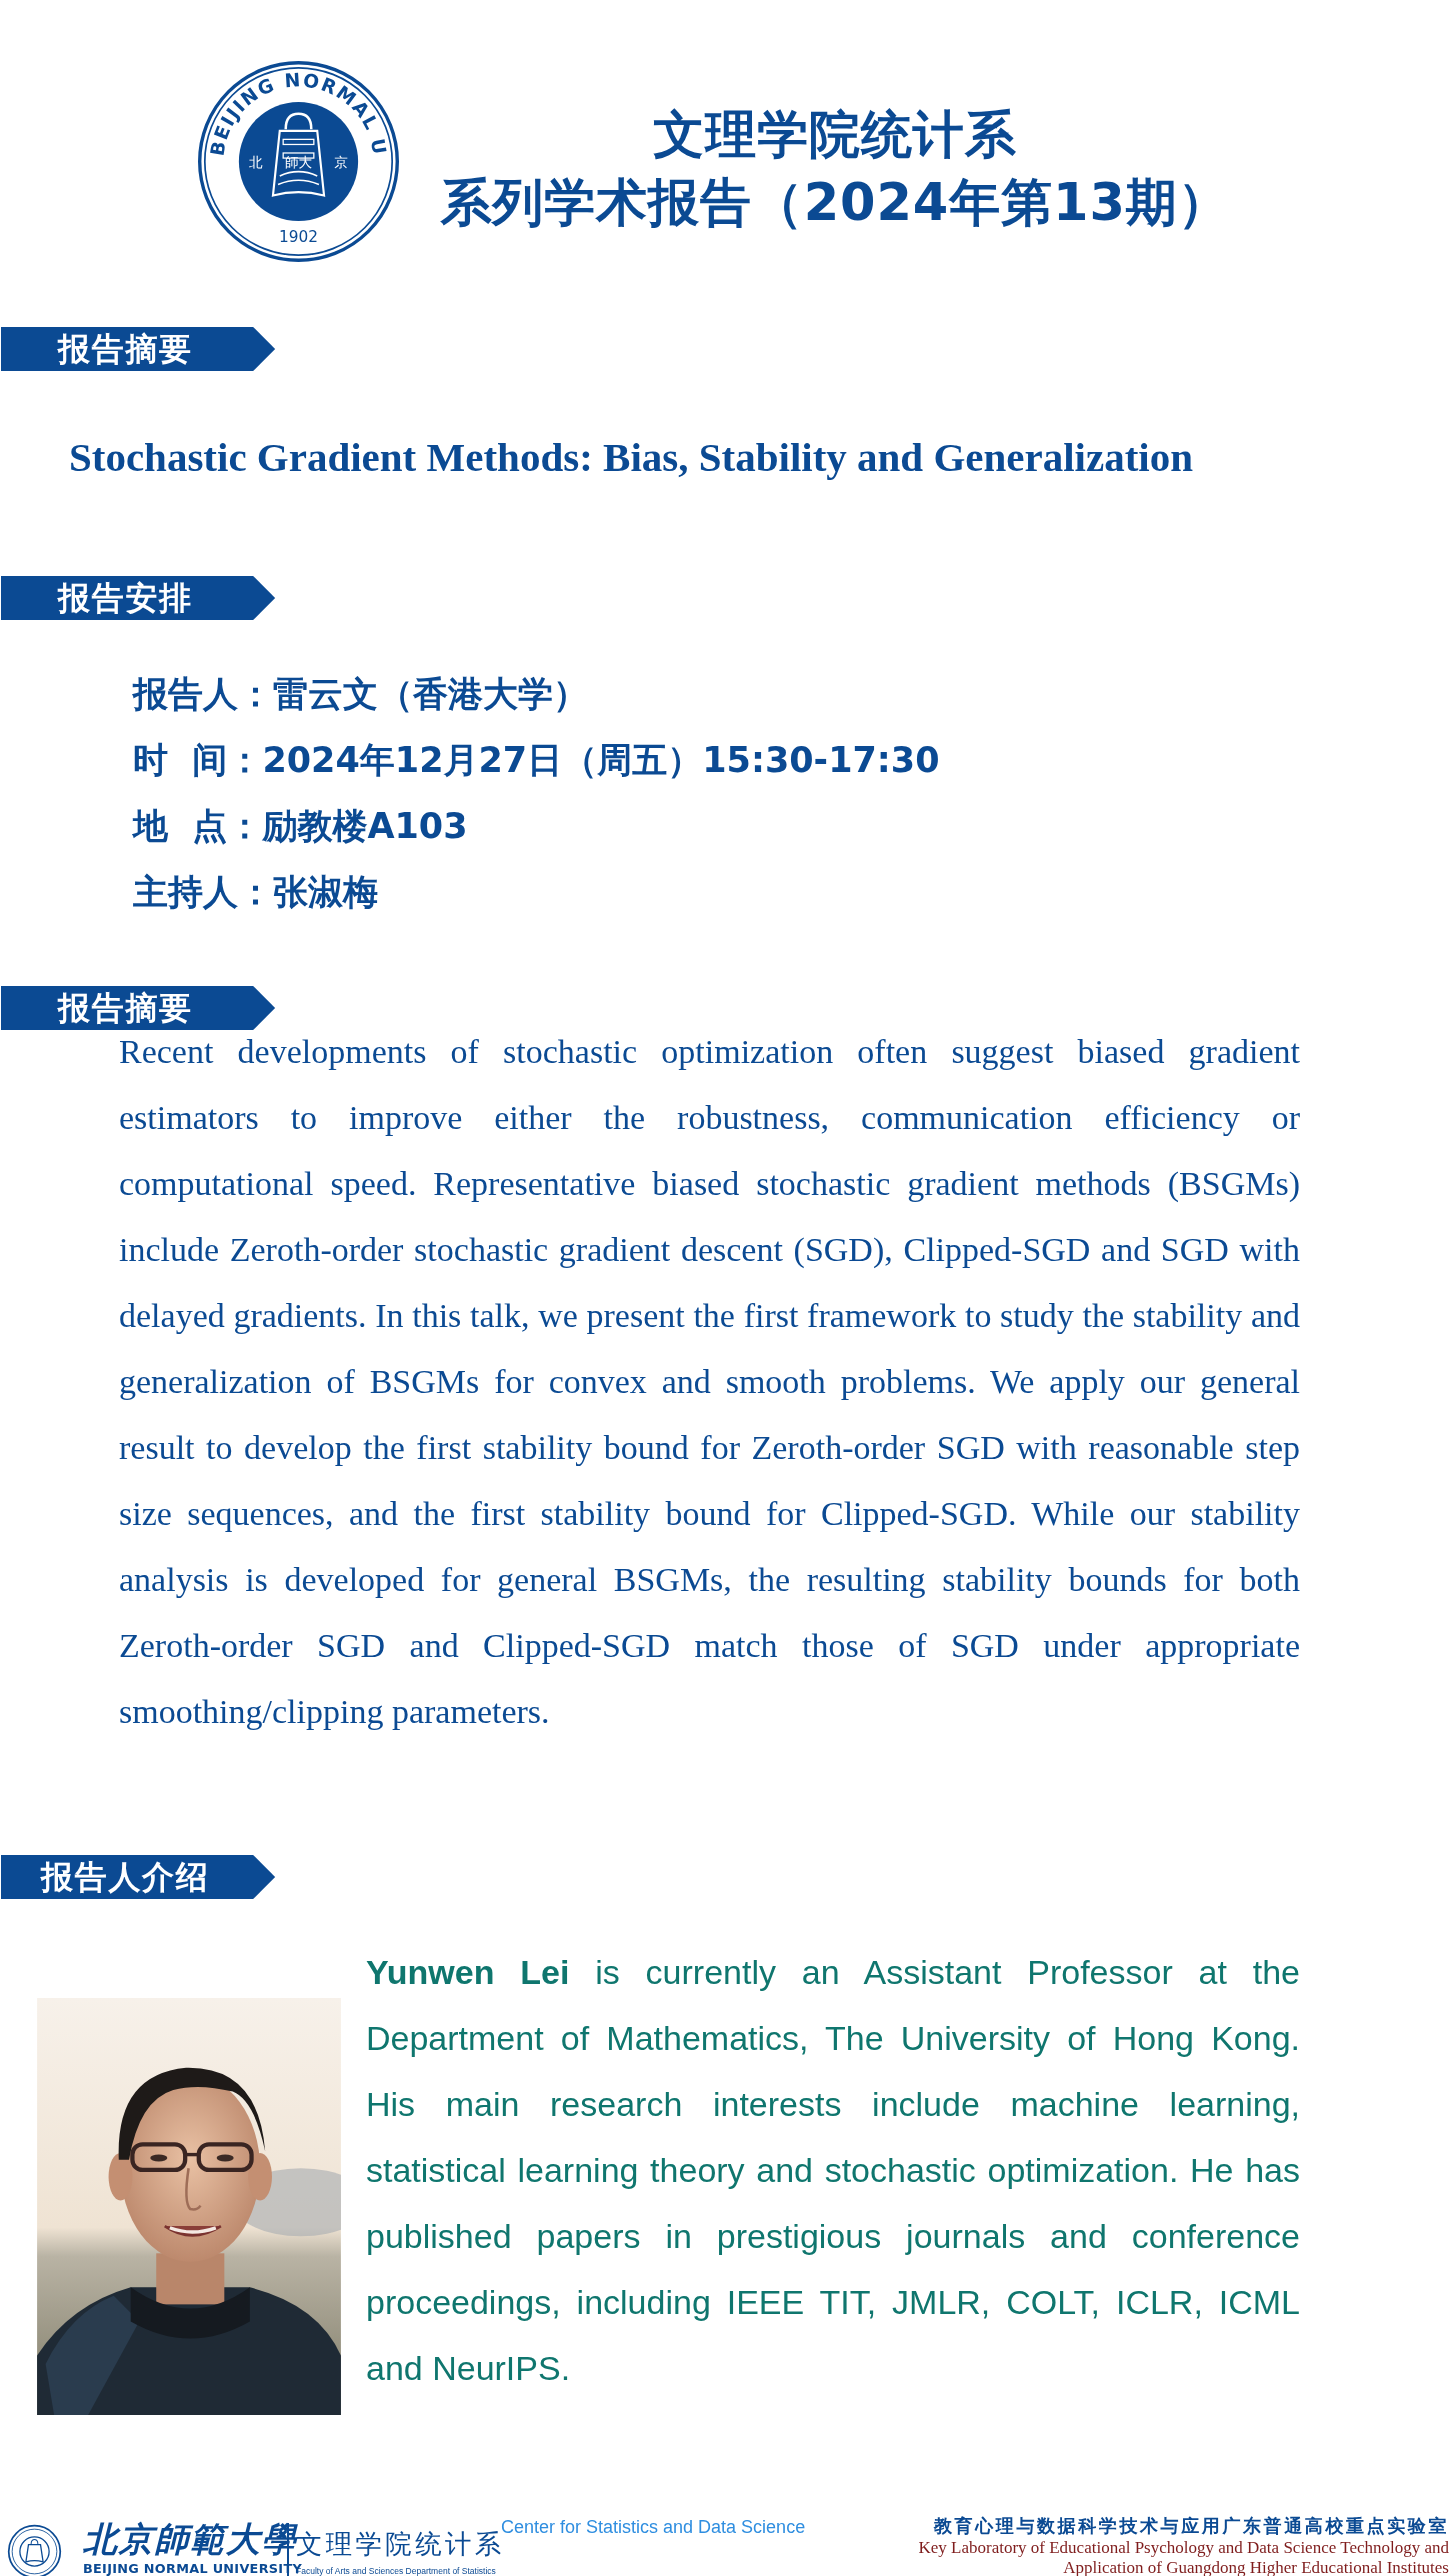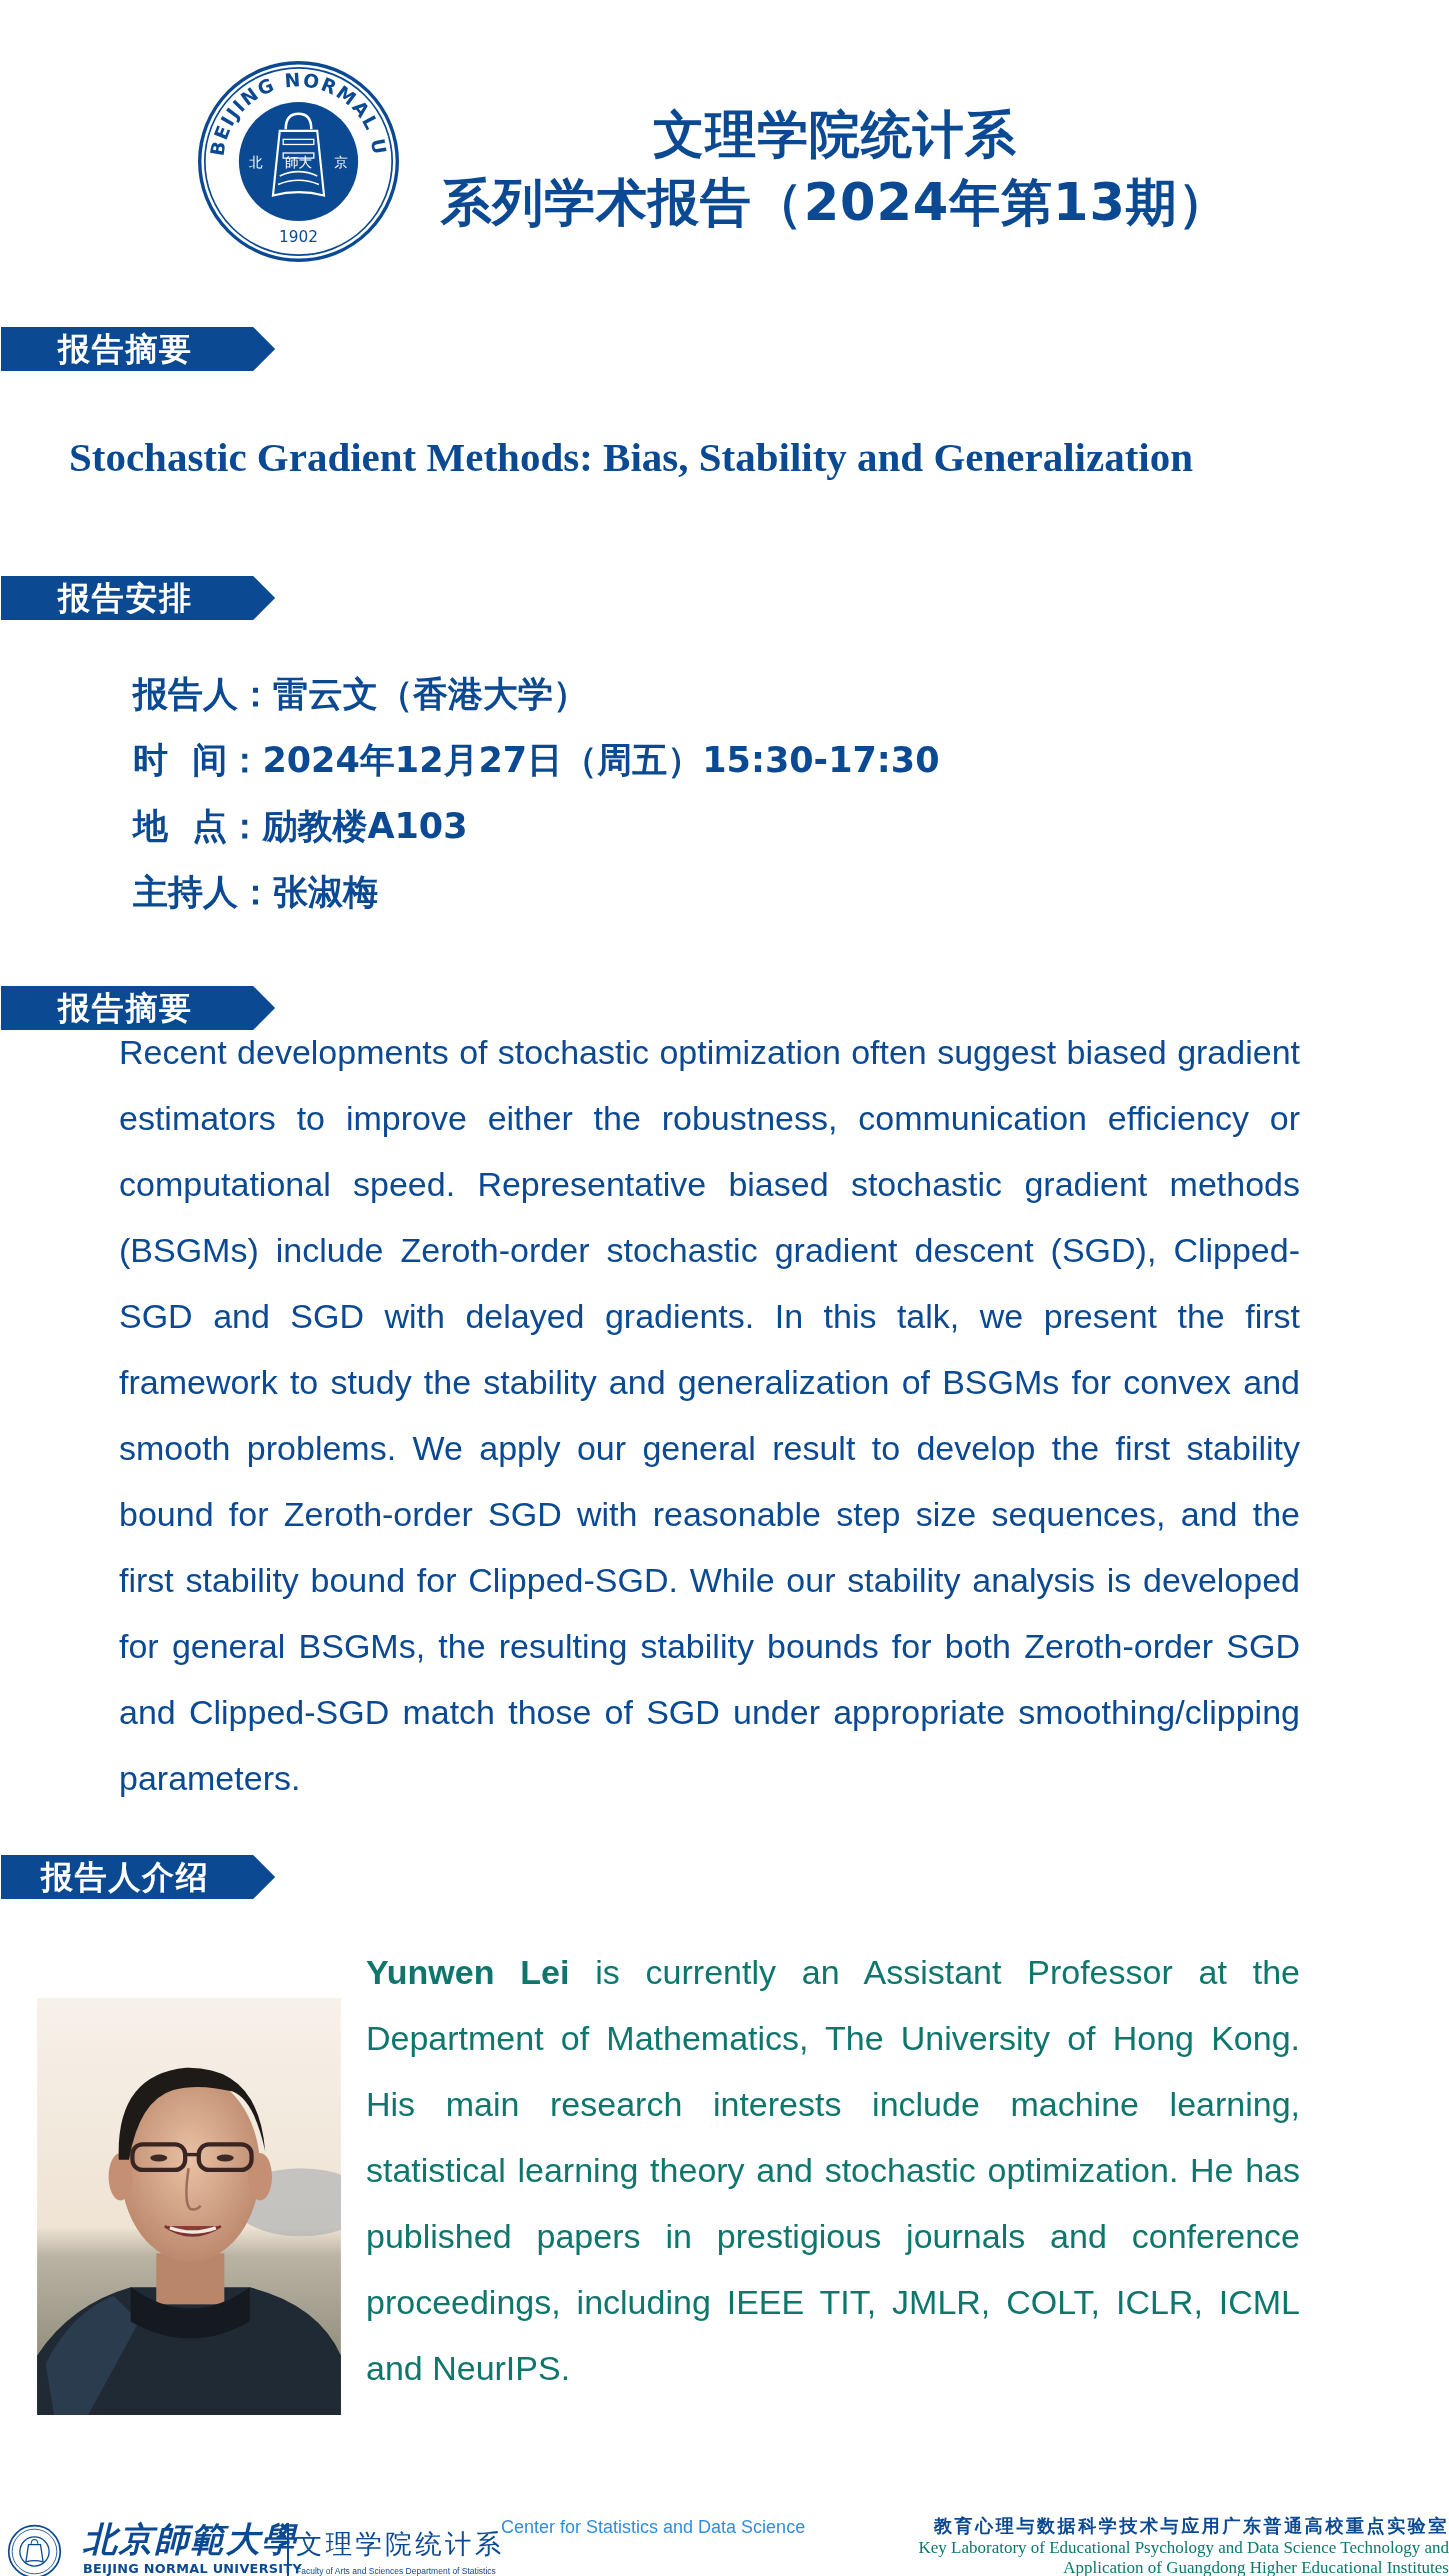--- a/index.html
+++ b/index.html
@@ -18,21 +18,21 @@
 
   
   .talk-title { position: absolute; left: 0; width: 1218px; top: 433px; text-align: center; font-family: "Liberation Serif", serif; font-weight: bold; font-size: 41px; color: #0b4a93; margin-left: 22px; }
 
   
   .arr { position: absolute; left: 133px; top: 661px; }
   .arr-row { height: 66px; line-height: 66px; font-size: 35px; font-weight: bold; color: #0b4a93; white-space: nowrap; }
   .arr-row .lbl { display: inline-block; }
 
   
-  .abstract { position: absolute; left: 119px; top: 1019px; width: 1181px; font-family: Liberation Sans, sans-serif; font-size: 34px; line-height: 66px; text-align: justify; color: #0b4a93; }
+  .abstract { position: absolute; left: 119px; top: 1019px; width: 1181px; font-family: Liberation Serif, serif; font-size: 34px; line-height: 66px; text-align: justify; color: #0b4a93; }
 
   
   .photo { position: absolute; left: 37px; top: 1998px; width: 304px; height: 417px; overflow: hidden; }
   .bio { position: absolute; left: 366px; top: 1939px; width: 934px; font-family: Liberation Sans, sans-serif; font-size: 34px; line-height: 66px; text-align: justify; color: #0f766e; }
   .bio b { font-weight: bold; }
 
   
   .footer { position: absolute; left: 0; top: 2504px; width: 1449px; height: 72px; }
   .f-seal { position: absolute; left: 6.8px; top: 20.4px; width: 55px; height: 55px; }
   .f-bnu { position: absolute; left: 83px; top: 15.3px; }
@@ -40,21 +40,21 @@
   .f-bnu-en { font-family: "DejaVu Sans", sans-serif; font-weight: bold; font-size: 12.8px; color: #0b4a93; line-height: 17px; letter-spacing: 0.3px; }
   .f-div { position: absolute; left: 287px; top: 19px; width: 1.7px; height: 60px; background: #0b4a93; }
   .f-dept { position: absolute; left: 296px; top: 19px; }
   .f-dept-cn { font-family: "DejaVu Serif", serif; font-size: 26.4px; color: #0b4a93; letter-spacing: 3.4px; line-height: 41px; }
   .f-dept-en { font-family: "Liberation Sans", sans-serif; font-size: 8.5px; color: #0b4a93; line-height: 15.3px; }
   .f-center { position: absolute; left: 501px; top: 12px; }
   .f-center-cn { font-family: "DejaVu Serif", serif; font-size: 29px; color: #2f8ee0; letter-spacing: 6px; line-height: 41px; }
   .f-center-en { font-family: "Liberation Sans", sans-serif; font-size: 18px; color: #2f8ee0; line-height: 22px; }
   .f-lab { position: absolute; left: 871px; top: 8.5px; width: 578px; text-align: right; }
   .f-lab-cn { font-family: "DejaVu Serif", serif; font-weight: bold; font-size: 18px; color: #0b4a93; letter-spacing: 2.6px; line-height: 25.6px; }
-  .f-lab-en { font-family: "Liberation Serif", serif; font-size: 17px; color: #0f766e; line-height: 19.6px; }
+  .f-lab-en { font-family: "Liberation Serif", serif; font-size: 17px; color: #7f1d1d; line-height: 19.6px; }
 </style>
 </head>
 <body>
 
 <div class="logo">
   <svg width="201" height="201" viewBox="0 0 236 236">
     <defs>
       <path id="ringpath" d="M 118 118 m -88 0 a 88 88 0 1 1 176 0"></path>
     </defs>
     <circle cx="118" cy="118" r="116" fill="#ffffff" stroke="#0b4a93" stroke-width="4"></circle>

